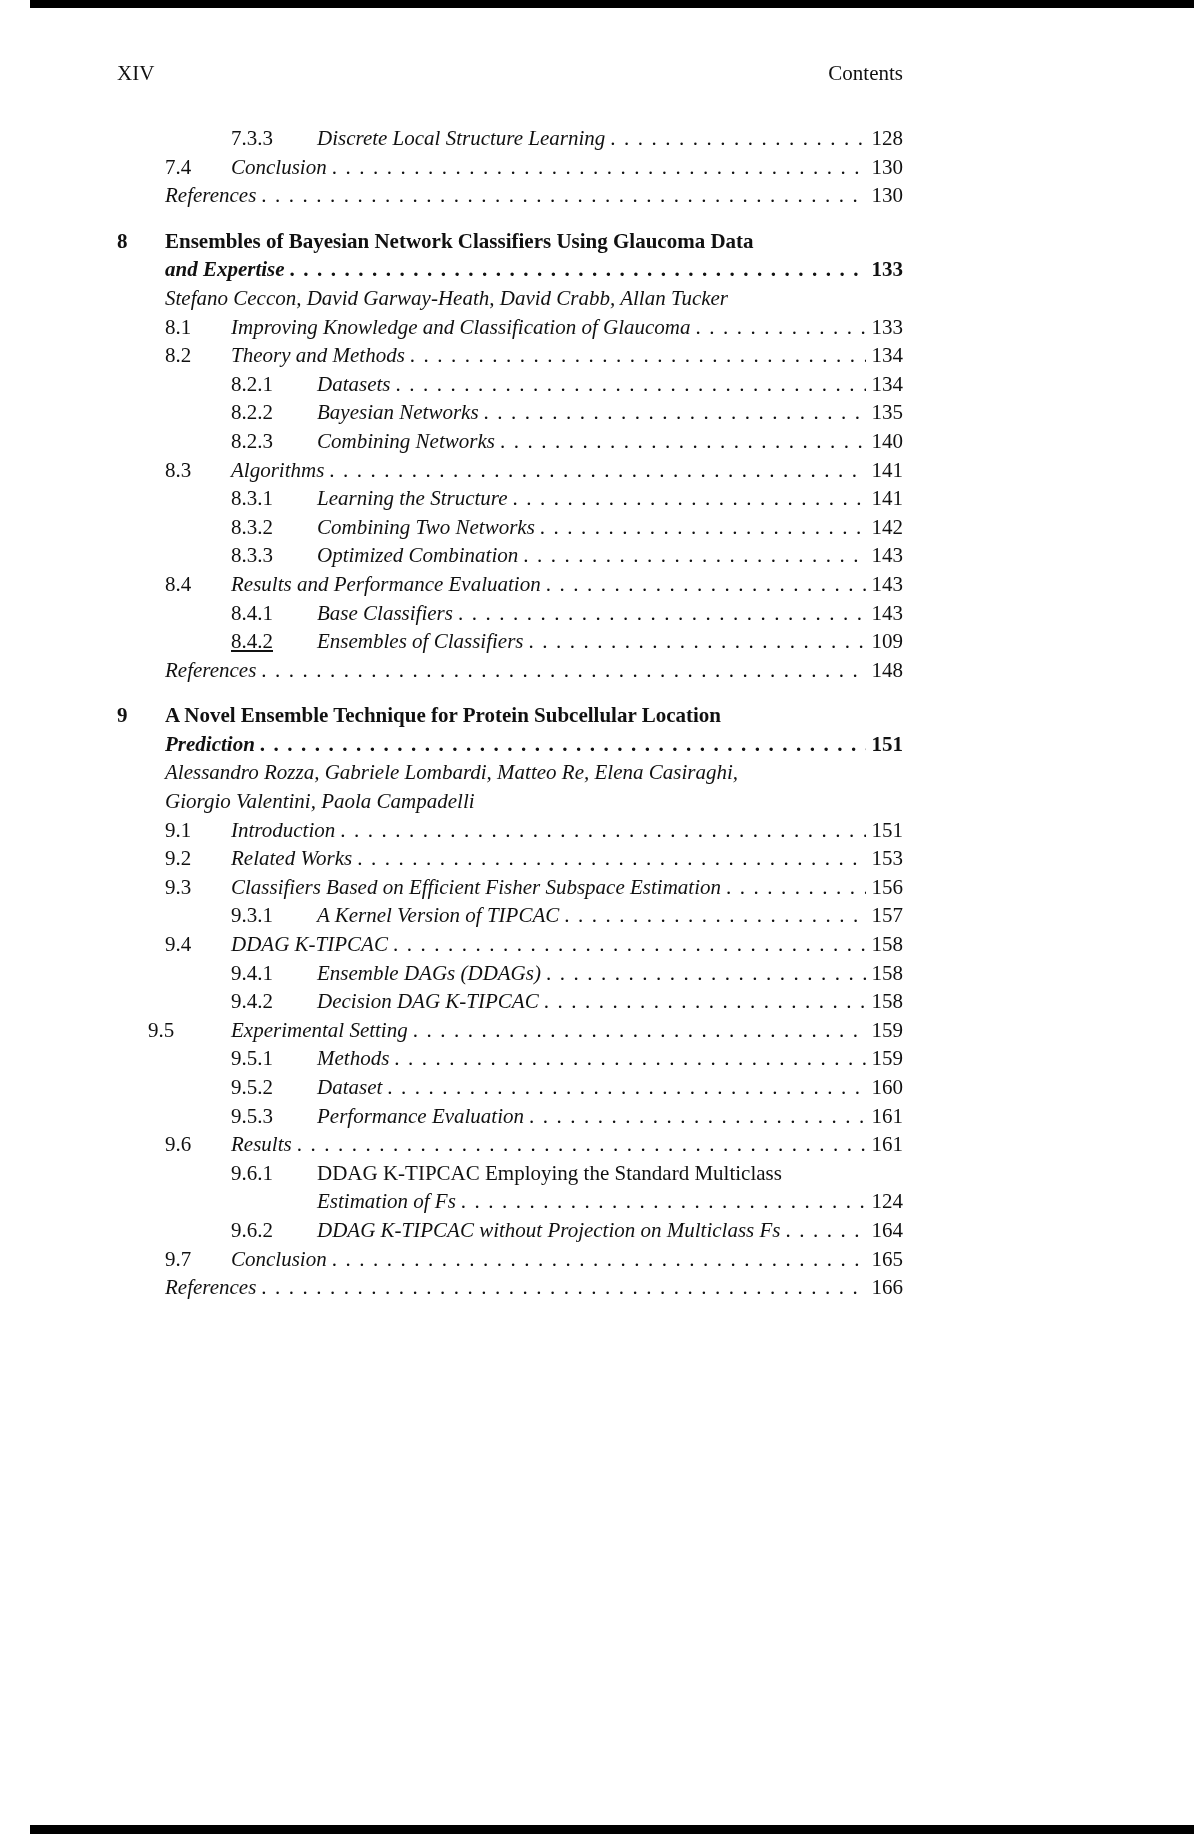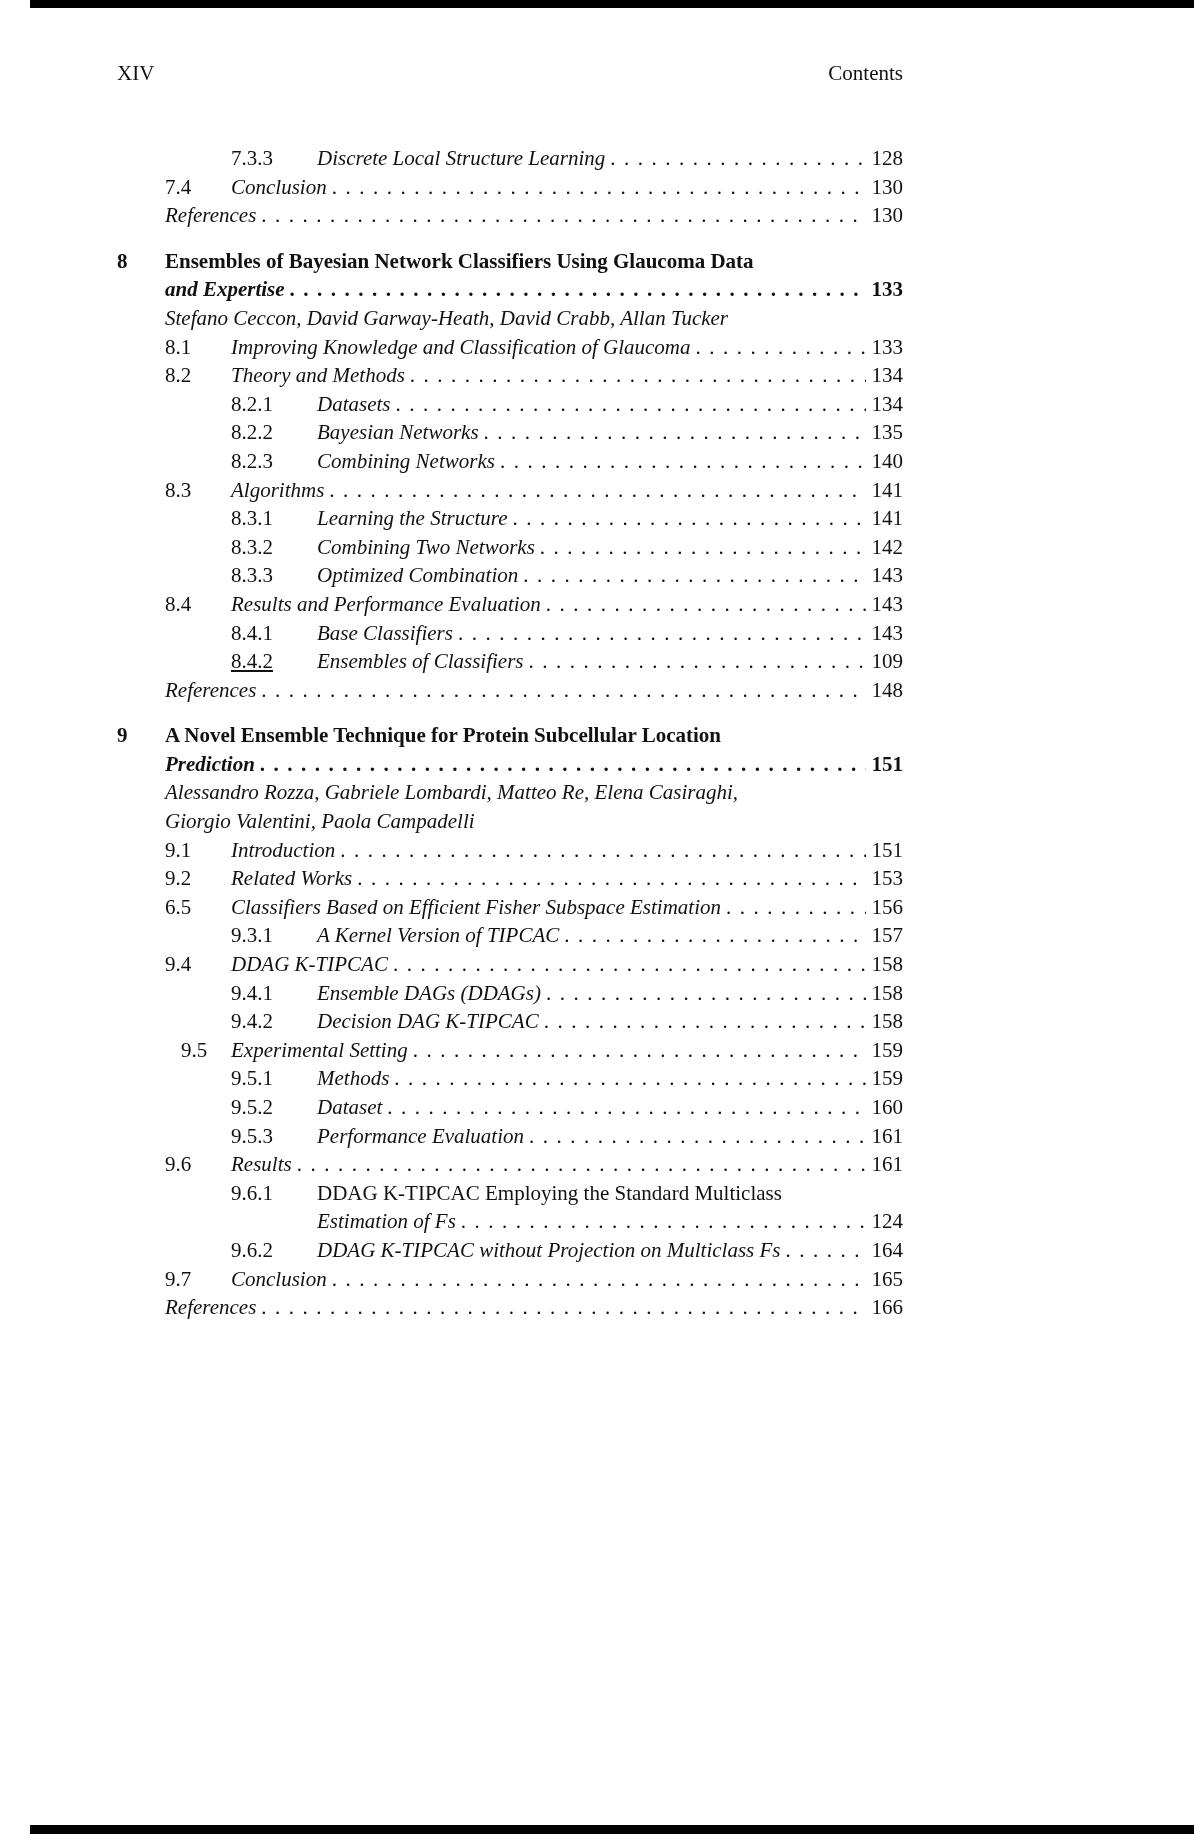--- a/index.html
+++ b/index.html
@@ -75,21 +75,21 @@
 
 <div class="sheet">
   <div class="edge edge-top"></div>
 
   <header class="running-head">
     <span>XIV</span>
     <span>Contents</span>
   </header>
 
   <main class="toc" id="toc">
-      <div class="entry subsection" style="padding-left: 200px; margin-top: 20px;">
+      <div class="entry subsection" style="padding-left: 200px;">
         <span class="num" style="left: 114px;">7.3.3</span>
         <div class="lline">
           <span class="txt">Discrete Local Structure Learning</span>
           <span class="dots"></span>
           <span class="pg">128</span>
         </div>
       </div>
       <div class="entry section" style="padding-left: 114px;">
         <span class="num" style="left: 48px;">7.4</span>
         <div class="lline">
@@ -243,21 +243,21 @@
       </div>
       <div class="entry section" style="padding-left: 114px;">
         <span class="num" style="left: 48px;">9.2</span>
         <div class="lline">
           <span class="txt">Related Works</span>
           <span class="dots"></span>
           <span class="pg">153</span>
         </div>
       </div>
       <div class="entry section" style="padding-left: 114px;">
-        <span class="num" style="left: 48px;">6.5</span>
+        <span class="num" style="left: 48px;">9.3</span>
         <div class="lline">
           <span class="txt">Classifiers Based on Efficient Fisher Subspace Estimation</span>
           <span class="dots"></span>
           <span class="pg">156</span>
         </div>
       </div>
       <div class="entry subsection" style="padding-left: 200px;">
         <span class="num" style="left: 114px;">9.3.1</span>
         <div class="lline">
           <span class="txt">A Kernel Version of TIPCAC</span>
@@ -283,21 +283,21 @@
       </div>
       <div class="entry subsection" style="padding-left: 200px;">
         <span class="num" style="left: 114px;">9.4.2</span>
         <div class="lline">
           <span class="txt">Decision DAG K-TIPCAC</span>
           <span class="dots"></span>
           <span class="pg">158</span>
         </div>
       </div>
       <div class="entry section" style="padding-left: 114px;">
-        <span class="num" style="left: 64px;">9.5</span>
+        <span class="num" style="left: 31px;">9.5</span>
         <div class="lline">
           <span class="txt">Experimental Setting</span>
           <span class="dots"></span>
           <span class="pg">159</span>
         </div>
       </div>
       <div class="entry subsection" style="padding-left: 200px;">
         <span class="num" style="left: 114px;">9.5.1</span>
         <div class="lline">
           <span class="txt">Methods</span>

